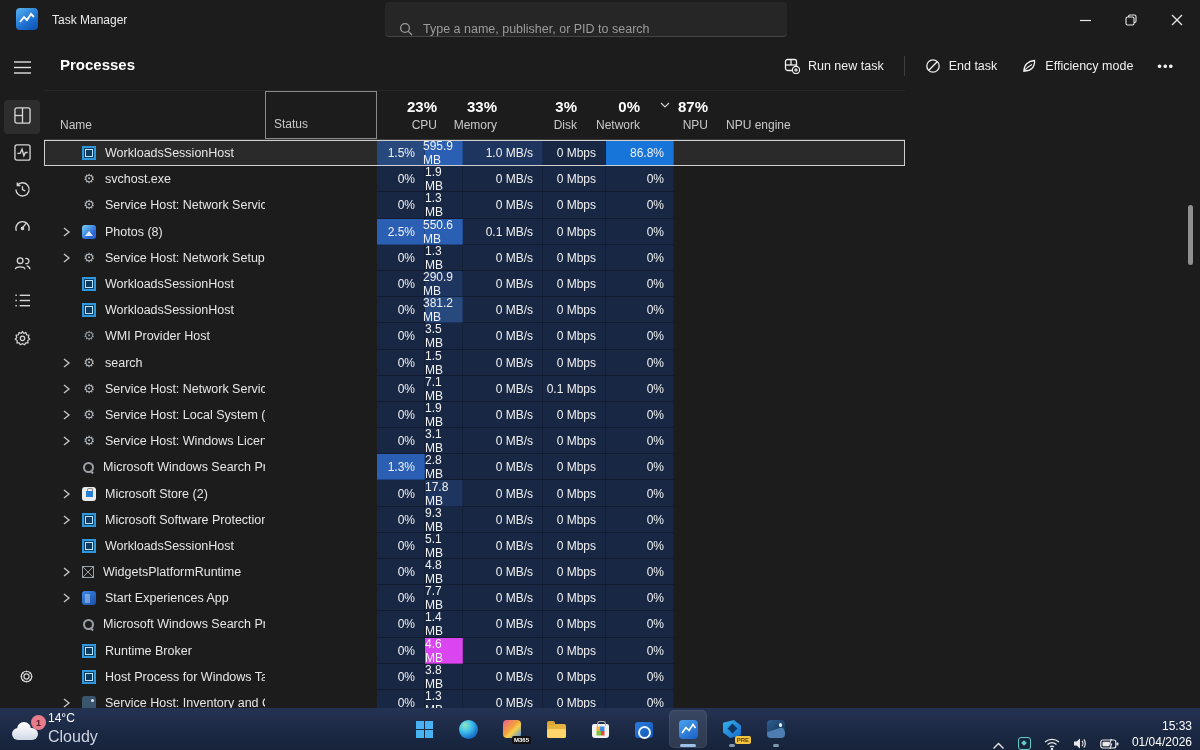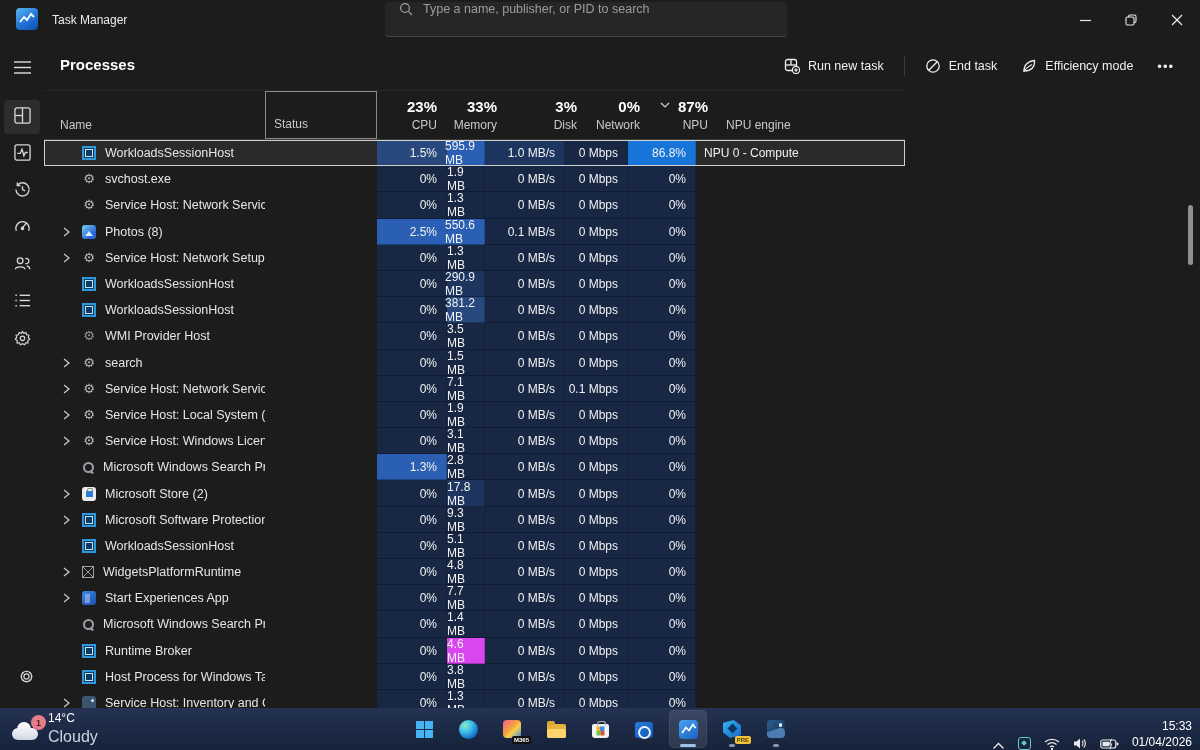--- a/index.html
+++ b/index.html
@@ -9,21 +9,21 @@
   
   .tm-window { position:absolute; left:0; top:0; width:1200px; height:708px; background:#1c1c1c; }
 
   
   .titlebar { position:absolute; left:0; top:0; width:100%; height:40px; background:#1c1c1c; }
   .app-icon { position:absolute; left:16px; top:8px; width:22px; height:22px; border-radius:4px;
               background:linear-gradient(145deg,#57b5f0 0%,#1e6fd0 60%,#0d4fae 100%); }
   .app-icon svg { position:absolute; left:3px; top:3px; }
   .win-title { position:absolute; left:52px; top:13px; font-size:12px; color:#ececec; }
   .searchbox { position:absolute; left:385px; top:2px; width:402px; height:35px; background:#262626;
-               border-radius:4px; border-bottom:1px solid #454545; display:flex; align-items:flex-start; }
+               border-radius:4px; border-bottom:1px solid #454545; display:flex; align-items:flex-end; }
   .searchbox svg { margin-left:14px; flex:none; }
   .searchbox input { background:transparent; border:none; outline:none; color:#9b9b9b; font-size:12.5px;
                      margin-left:10px; width:330px; font-family:inherit; }
   .searchbox input::placeholder { color:#9b9b9b; }
   .win-controls { position:absolute; right:0; top:0; height:40px; display:flex; }
   .win-btn { width:46px; height:40px; background:transparent; border:none; display:flex; align-items:center;
              justify-content:center; cursor:default; }
 
   
   .sidebar { position:absolute; left:0; top:40px; width:44px; bottom:0; background:#1c1c1c; }
@@ -65,21 +65,21 @@
   .row.selected { outline:1px solid #cfcfcf; outline-offset:-1px; background:#2a2a2a; z-index:2; }
   .cell { height:100%; display:flex; align-items:center; }
   .c-name { width:221px; padding-left:18px; overflow:hidden; white-space:nowrap; }
   .chev { width:12px; flex:none; display:flex; align-items:center; }
   .rowicon { width:14px; height:14px; flex:none; margin-left:8px; position:relative; display:flex;
              align-items:center; justify-content:center; }
   .rname { margin-left:9px; font-size:12.5px; color:#e6e6e6; }
   .c-status { width:112px; }
   .val { justify-content:flex-end; padding-right:10px; font-size:12px; color:#f2f2f2;
          box-shadow: inset 0 -1px rgba(0,0,0,.28), inset -1px 0 rgba(0,0,0,.18); }
-  .c-cpu{width:70px} .c-memory{width:38px} .c-disk{width:80px} .c-network{width:63px} .c-npu{width:68px}
+  .c-cpu{width:48px} .c-memory{width:38px} .c-disk{width:80px} .c-network{width:63px} .c-npu{width:68px}
   .c-engine { width:187px; padding-left:8px; font-size:12px; color:#f2f2f2; }
   .scroll-thumb { position:absolute; right:7px; top:115px; width:5px; height:60px; background:#909090; border-radius:3px; }
 
   
   .ri-win   { background:#0d3a60; box-shadow: inset 0 0 0 2px #2f97dc, inset 0 0 0 3px #0d3a60, inset 0 0 0 4px #bfe3f7; }
   .ri-gear  { color:#b4bac0; font-size:13px; line-height:14px; }
   .ri-gear.dim { color:#8f969c; }
   .ri-photos{ border-radius:3px; background:linear-gradient(135deg,#7ad2f2,#2a66d8 70%); }
   .ri-photos::after { content:""; position:absolute; left:3px; bottom:3px; border-left:4px solid transparent;
              border-right:4px solid transparent; border-bottom:5px solid rgba(255,255,255,.85); }
@@ -362,21 +362,20 @@
               <span class="chev"></span>
               <span class="rowicon ri-win"></span>
               <span class="rname">WorkloadsSessionHost</span>
             </div>
             <div class="cell c-status"></div>
             <div class="cell val c-cpu" style="background:#27497e">1.5%</div>
             <div class="cell val c-memory" style="background:#2a5fb4">595.9 MB</div>
             <div class="cell val c-disk" style="background:#1e3560">1.0 MB/s</div>
             <div class="cell val c-network" style="background:#182844">0 Mbps</div>
             <div class="cell val c-npu" style="background:#1774d8">86.8%</div>
-            <div class="cell c-engine">NPU 0 - Compute</div>
           </div>
           <div class="row">
             <div class="cell c-name">
               <span class="chev"></span>
               <span class="rowicon ri-gear">⚙</span>
               <span class="rname">svchost.exe</span>
             </div>
             <div class="cell c-status"></div>
             <div class="cell val c-cpu" style="background:#182844">0%</div>
             <div class="cell val c-memory" style="background:#182844">1.9 MB</div>

